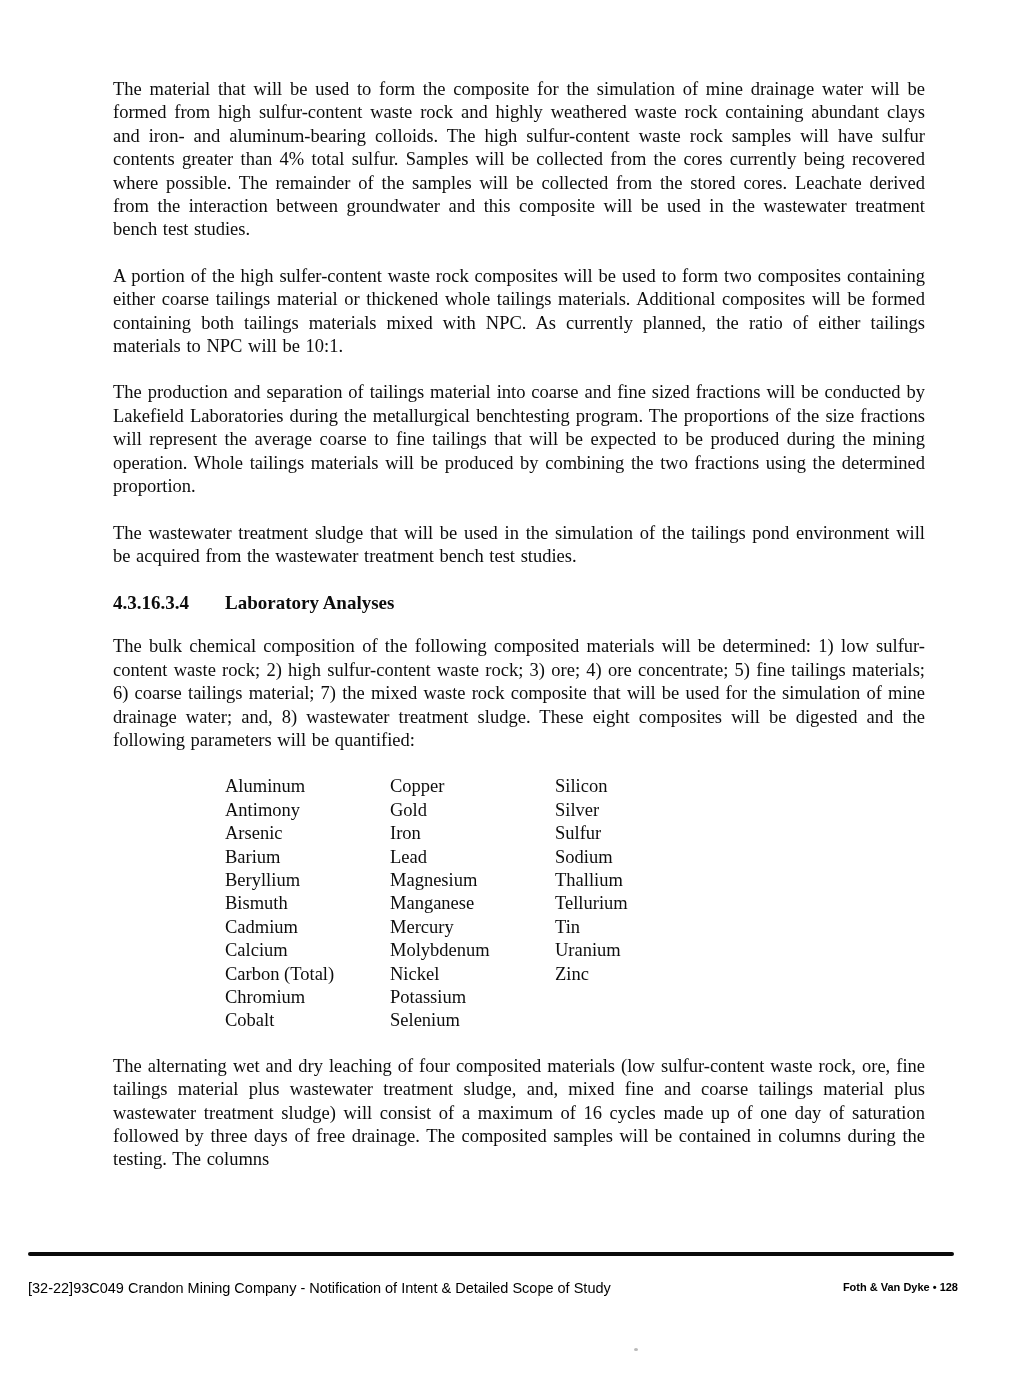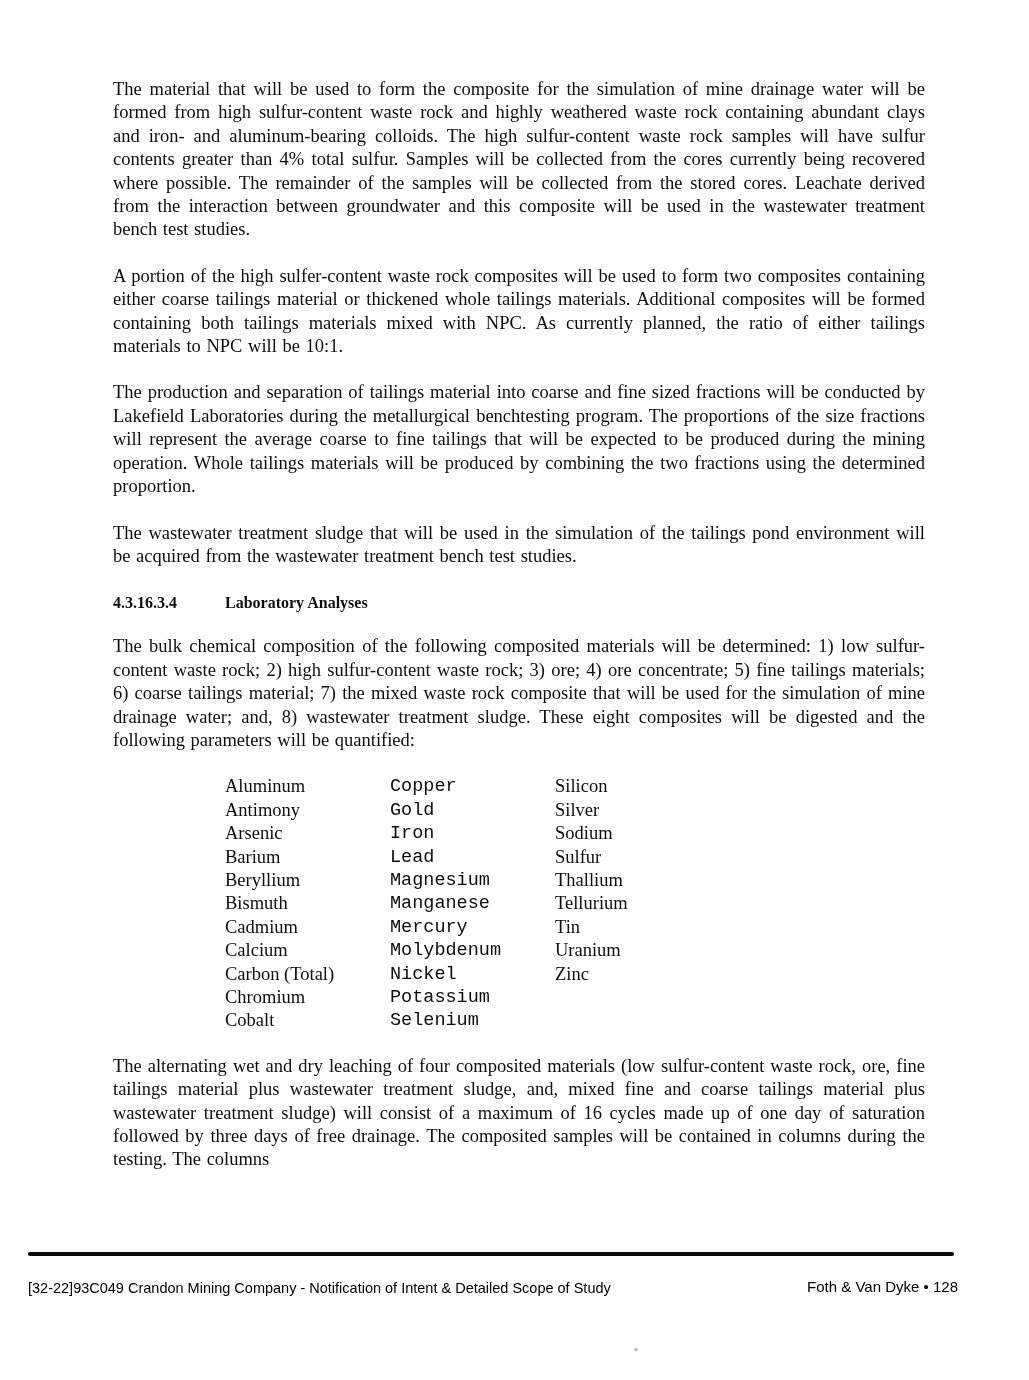--- a/index.html
+++ b/index.html
@@ -21,40 +21,40 @@
     width: 812px;
   }
   .body-para {
     font-size: 18.5px;
     line-height: 23.4px;
     text-align: justify;
     margin-bottom: 23px;
     word-spacing: 1px;
   }
   .section-heading {
-    font-size: 16px;
+    font-size: 19px;
     font-weight: bold;
     line-height: 24px;
     margin: 4px 0 20px 0;
     display: flex;
   }
   .section-number {
     display: inline-block;
     width: 112px;
     flex: 0 0 112px;
   }
   .elements {
     display: flex;
     margin: 7px 0 22px 112px;
     font-size: 18.5px;
     line-height: 23.4px;
   }
   .elements ul { list-style: none; }
   .el-col-1 { width: 165px; flex: 0 0 165px; }
-  .el-col-2 { width: 165px; flex: 0 0 165px; font-family: Liberation Mono, monospace; }
+  .el-col-2 { width: 165px; flex: 0 0 165px; }
   .el-col-3 { flex: 1 1 auto; }
   .last-para { margin-bottom: 0; }
   .footer-rule {
     position: absolute;
     left: 28px;
     top: 1252px;
     width: 926px;
     height: 4px;
     background: #0a0a0a;
     border-radius: 2px;
@@ -68,23 +68,24 @@
     justify-content: space-between;
     align-items: flex-start;
     font-family: "Liberation Sans", "DejaVu Sans", sans-serif;
     color: #000000;
   }
   .footer-left {
     font-size: 14.5px;
     line-height: 22px;
   }
   .footer-right {
-    font-size: 15px;
+    font-size: 11px;
     line-height: 20px;
     white-space: nowrap;
+    font-weight: bold;
   }
   .scan-speck {
     position: absolute;
     left: 634px;
     top: 1348px;
     width: 4px;
     height: 3px;
     background: #b9b9b9;
     border-radius: 50%;
   }
@@ -133,22 +134,22 @@
         <li>Manganese</li>
         <li>Mercury</li>
         <li>Molybdenum</li>
         <li>Nickel</li>
         <li>Potassium</li>
         <li>Selenium</li>
       </ul>
       <ul class="el-col-3">
         <li>Silicon</li>
         <li>Silver</li>
+        <li>Sulfur</li>
         <li>Sodium</li>
-        <li>Sulfur</li>
         <li>Thallium</li>
         <li>Tellurium</li>
         <li>Tin</li>
         <li>Uranium</li>
         <li>Zinc</li>
       </ul>
     </div>
 
     <p class="body-para last-para">The alternating wet and dry leaching of four composited materials (low sulfur-content waste rock, ore, fine tailings material plus wastewater treatment sludge, and, mixed fine and coarse tailings material plus wastewater treatment sludge) will consist of a maximum of 16 cycles made up of one day of saturation followed by three days of free drainage.  The composited samples will be contained in columns during the testing.  The columns</p>
 

